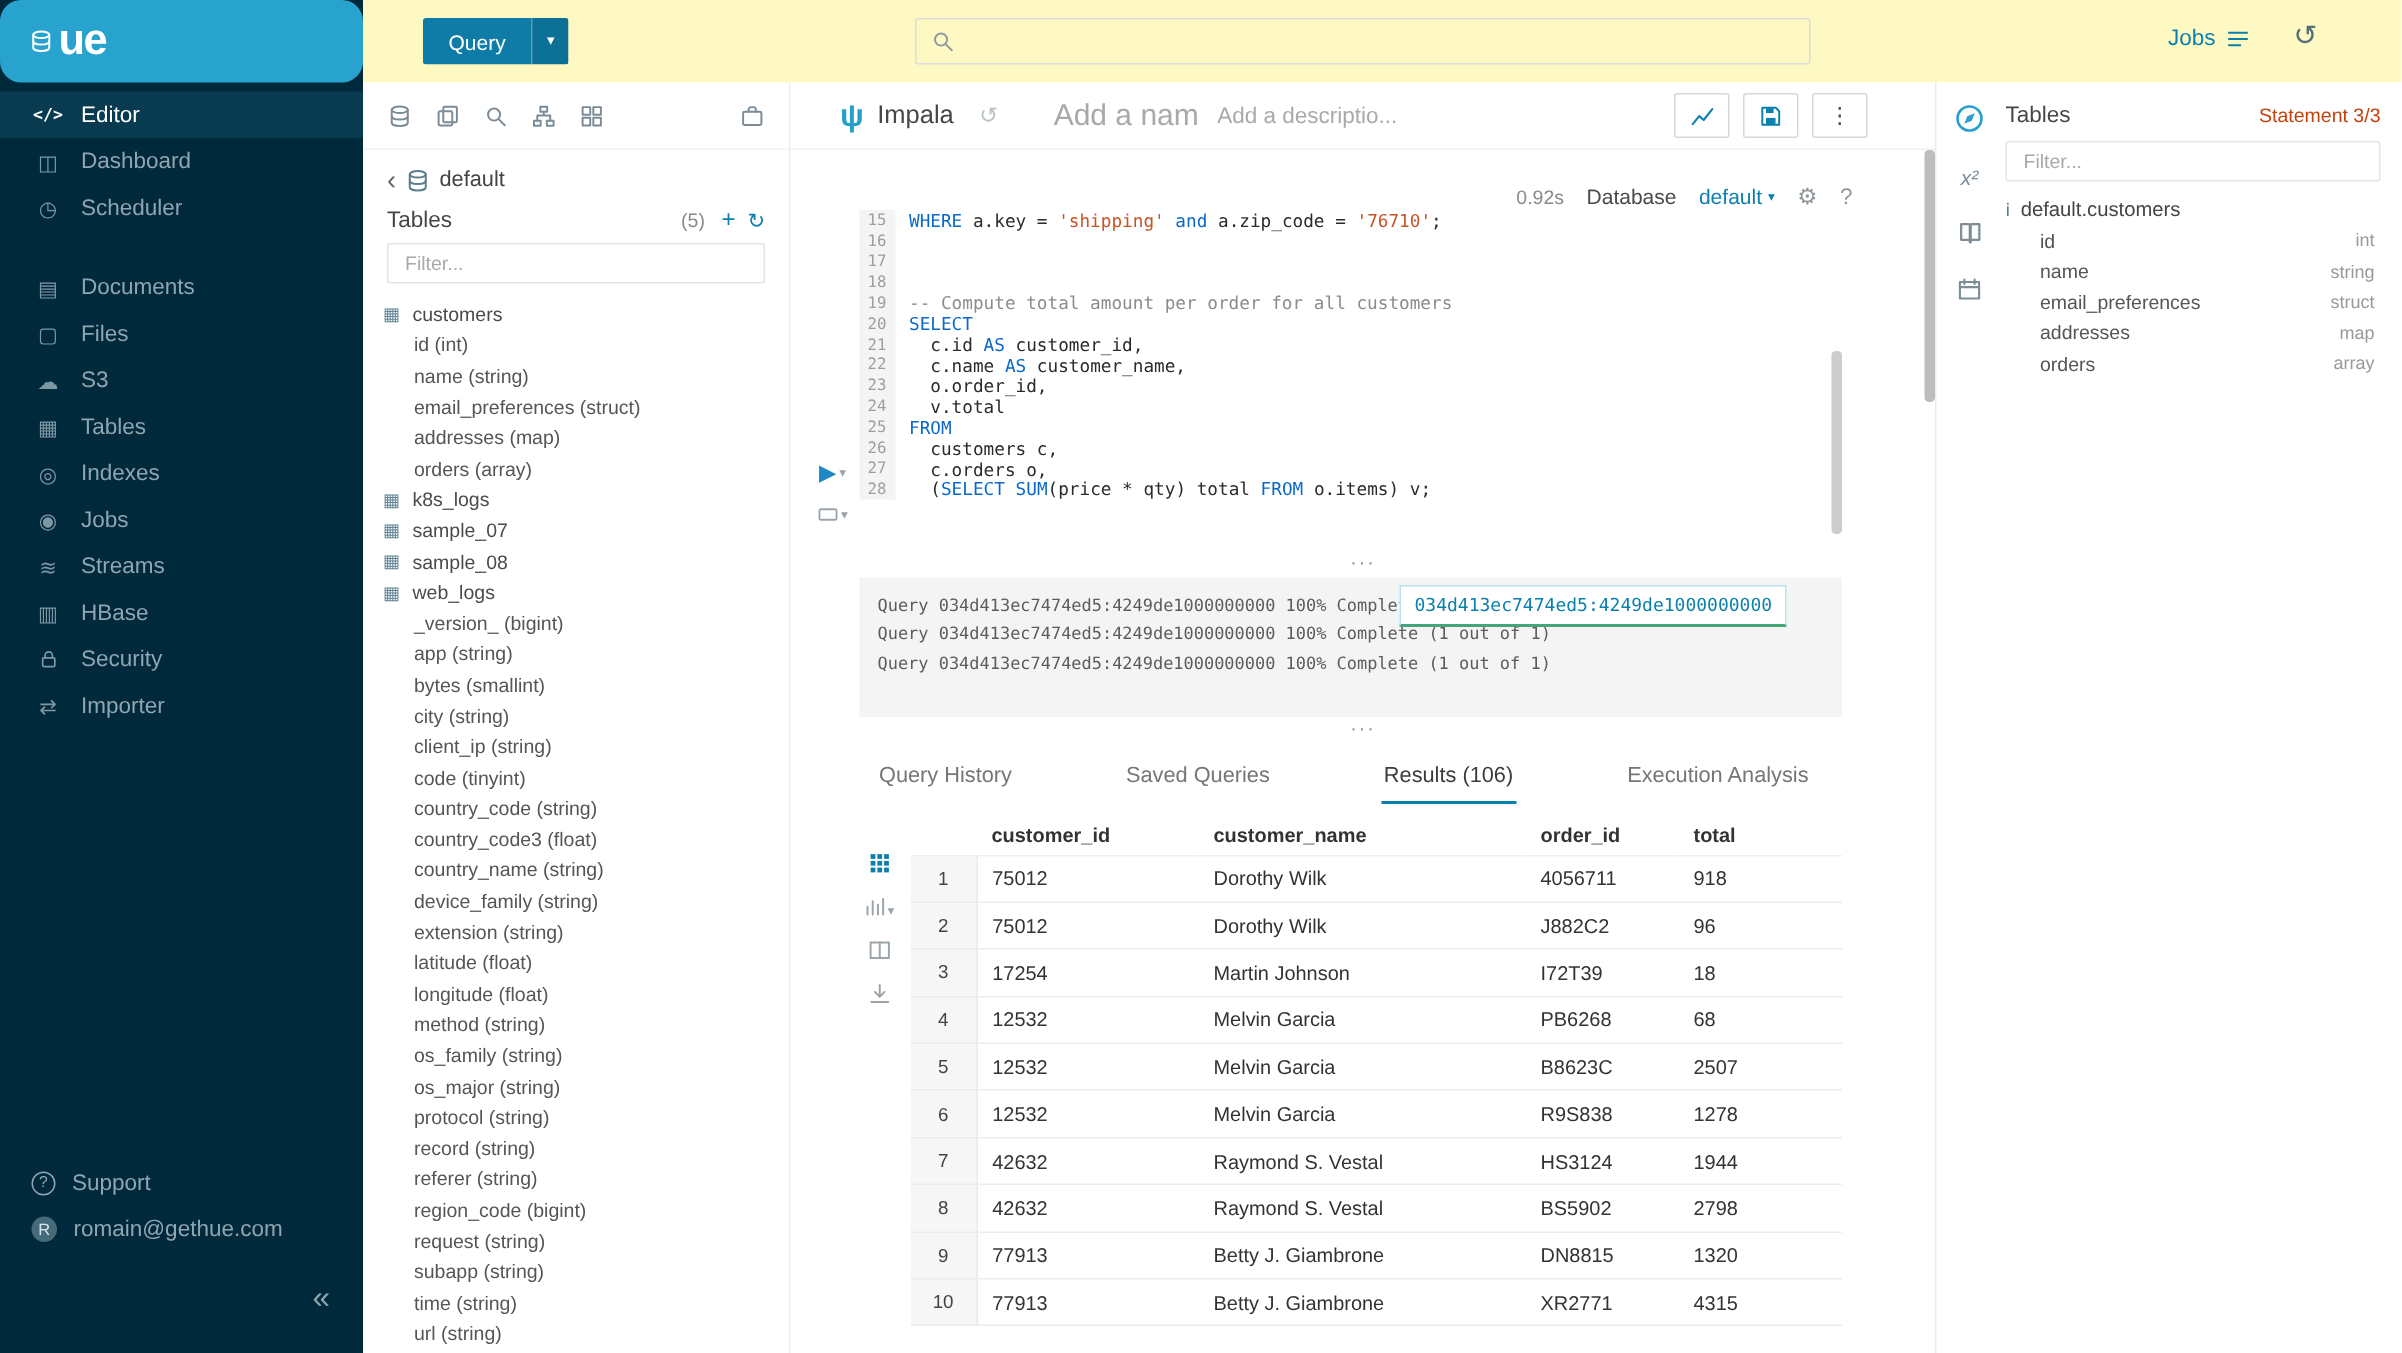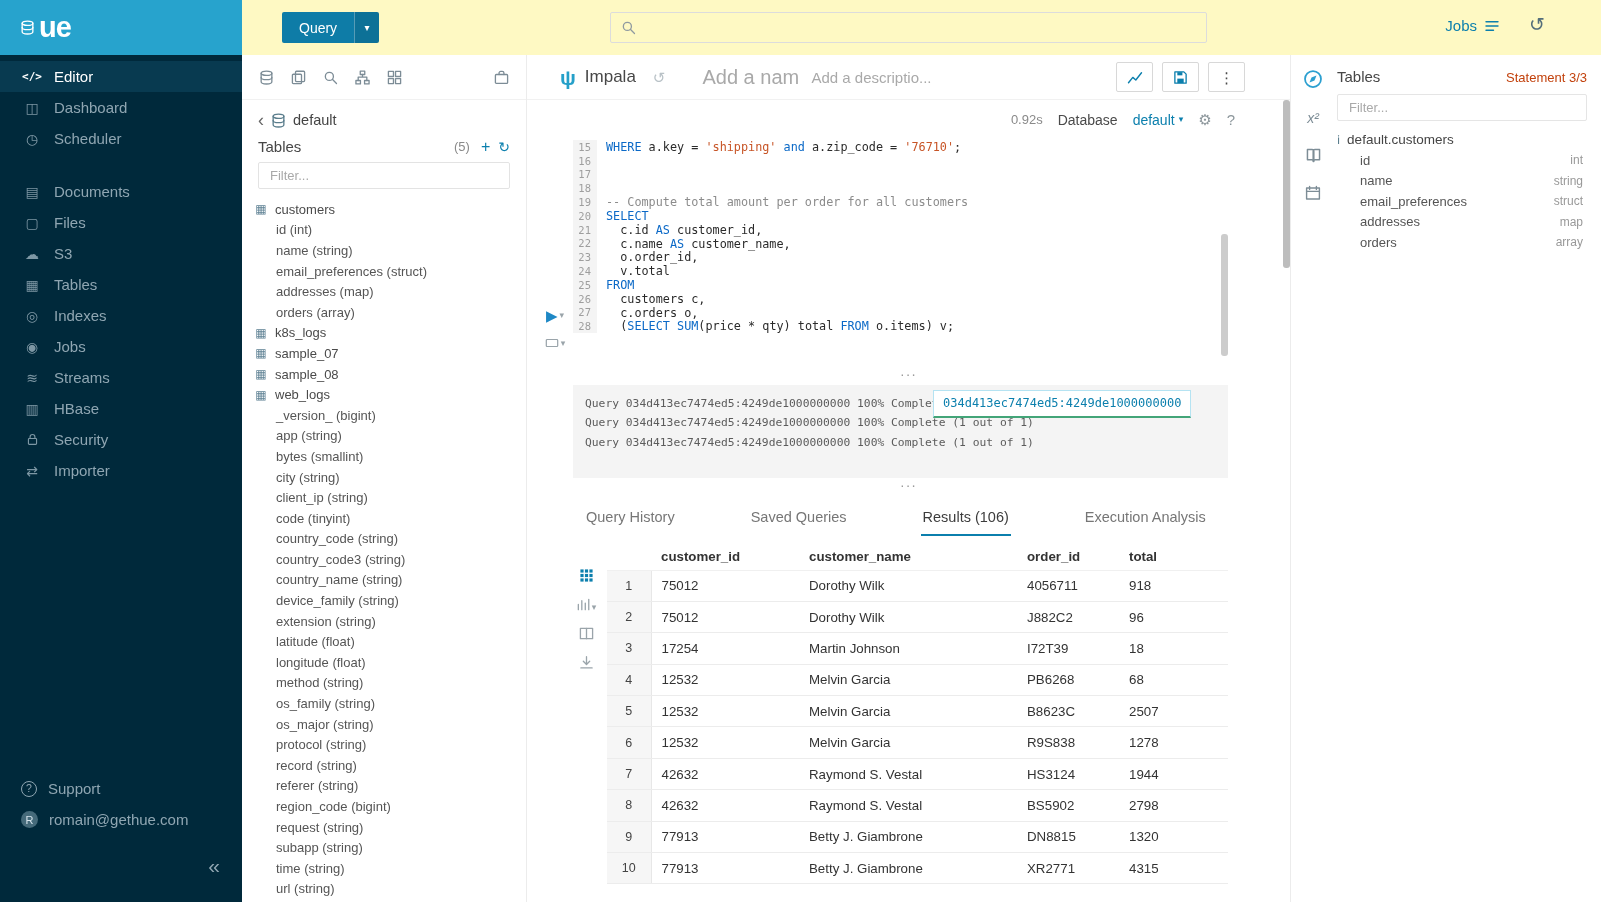--- a/index.html
+++ b/index.html
@@ -5,21 +5,21 @@
   *{box-sizing:border-box;}
   html,body{margin:0;padding:0;width:1601px;height:902px;overflow:hidden;background:#fff;
     font-family:"Liberation Sans", sans-serif;}
   .icon{display:inline-flex;align-items:center;justify-content:center;line-height:1;}
   .icon svg{display:block;}
   input{font-family:"Liberation Sans", sans-serif;}
   input::placeholder{color:#a9a9a9;}
 
   
   .sidebar{position:absolute;left:0;top:0;width:242px;height:902px;background:#00293b;color:#8fa6b2;}
-  .logo{height:55px;background:#27a3cd;display:flex;align-items:center;padding-left:20px;gap:4px;cursor:pointer;}
+  .logo{height:55px;background:#27a3cd;display:flex;align-items:center;padding-left:20px;gap:4px;cursor:pointer;border-radius:14px;}
   .logo .icon{color:#fff;}
   .logo-text{color:#fff;font-size:29px;font-weight:bold;letter-spacing:-1px;}
   .nav{padding-top:6px;}
   .nav-item{height:31px;display:flex;align-items:center;gap:11px;padding-left:21px;font-size:15px;color:#8fa6b2;cursor:pointer;}
   .nav-item .nav-icon{width:22px;font-size:14px;color:#7d97a4;}
   .nav-item.active{background:#083a50;color:#fff;}
   .nav-item.active .nav-icon{color:#fff;}
   .nav-item.group-start{margin-top:22px;}
   .tt{font-family:"DejaVu Sans Mono",monospace;font-size:11px;font-weight:bold;}
   .sidebar-footer{position:absolute;left:0;bottom:67px;width:100%;}
@@ -66,21 +66,21 @@
   .main-header{height:45px;display:flex;align-items:center;padding:0 18px 0 33px;border-bottom:1px solid #f1f1f1;gap:9px;}
   .impala-icon{color:#25a0c9;font-size:21px;font-weight:bold;}
   .engine-name{font-size:17px;color:#474747;}
   .header-history{color:#b9c2c7;font-size:15px;margin-left:8px;cursor:pointer;}
   .name-input{border:0;outline:0;width:100px;font-size:20px;color:#444;margin-left:26px;}
   .desc-input{border:0;outline:0;width:150px;font-size:15px;color:#444;}
   .header-actions{margin-left:auto;margin-right:27px;display:flex;gap:9px;}
   .action-btn{width:37px;height:30px;border:1px solid #d8d8d8;border-radius:2px;display:flex;align-items:center;
     justify-content:center;color:#0b7fad;background:#fff;cursor:pointer;}
   .action-btn.kebab{color:#4a4a4a;font-size:15px;}
-  .main-sub{height:39px;display:flex;align-items:center;justify-content:flex-end;gap:15px;padding-right:55px;font-size:14px;}
+  .main-sub{height:39px;display:flex;align-items:flex-end;justify-content:flex-end;gap:15px;padding-right:55px;font-size:14px;}
   .duration{color:#8a8a8a;font-size:13px;}
   .db-label{color:#4a4a4a;}
   .db-value{color:#0b7fad;cursor:pointer;display:flex;align-items:center;gap:4px;}
   .db-value .icon{font-size:9px;}
   .gear,.question{color:#8d979c;font-size:15px;cursor:pointer;}
 
   .code-wrap{position:absolute;left:0;top:85px;right:0;height:240px;}
   .exec{position:absolute;left:12px;top:168px;width:32px;display:flex;flex-direction:column;align-items:center;}
   .run-row{display:flex;align-items:center;gap:2px;cursor:pointer;}
   .run{color:#1e88c5;font-size:15px;}
@@ -353,21 +353,21 @@
           <span class="icon tree-icon">▦</span>
           <span>web_logs</span>
         </div>
         <div class="tree-row col">_version_ (bigint)</div>
         <div class="tree-row col">app (string)</div>
         <div class="tree-row col">bytes (smallint)</div>
         <div class="tree-row col">city (string)</div>
         <div class="tree-row col">client_ip (string)</div>
         <div class="tree-row col">code (tinyint)</div>
         <div class="tree-row col">country_code (string)</div>
-        <div class="tree-row col">country_code3 (string)</div>
+        <div class="tree-row col">country_code3 (float)</div>
         <div class="tree-row col">country_name (string)</div>
         <div class="tree-row col">device_family (string)</div>
         <div class="tree-row col">extension (string)</div>
         <div class="tree-row col">latitude (float)</div>
         <div class="tree-row col">longitude (float)</div>
         <div class="tree-row col">method (string)</div>
         <div class="tree-row col">os_family (string)</div>
         <div class="tree-row col">os_major (string)</div>
         <div class="tree-row col">protocol (string)</div>
         <div class="tree-row col">record (string)</div>

